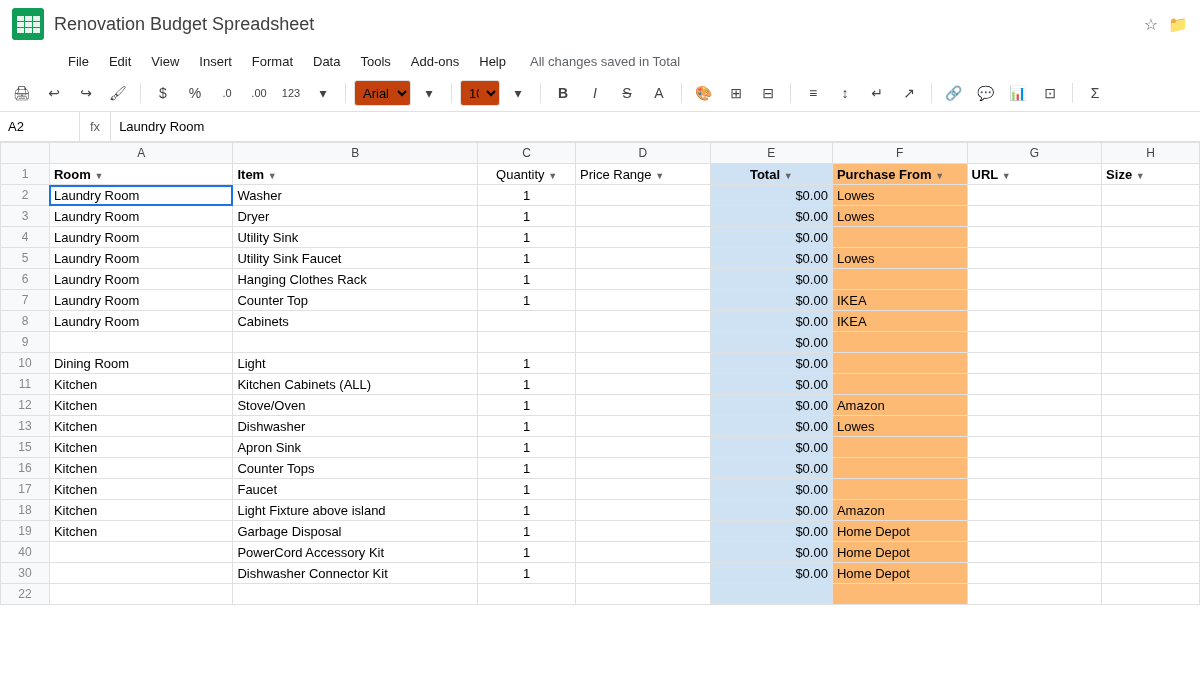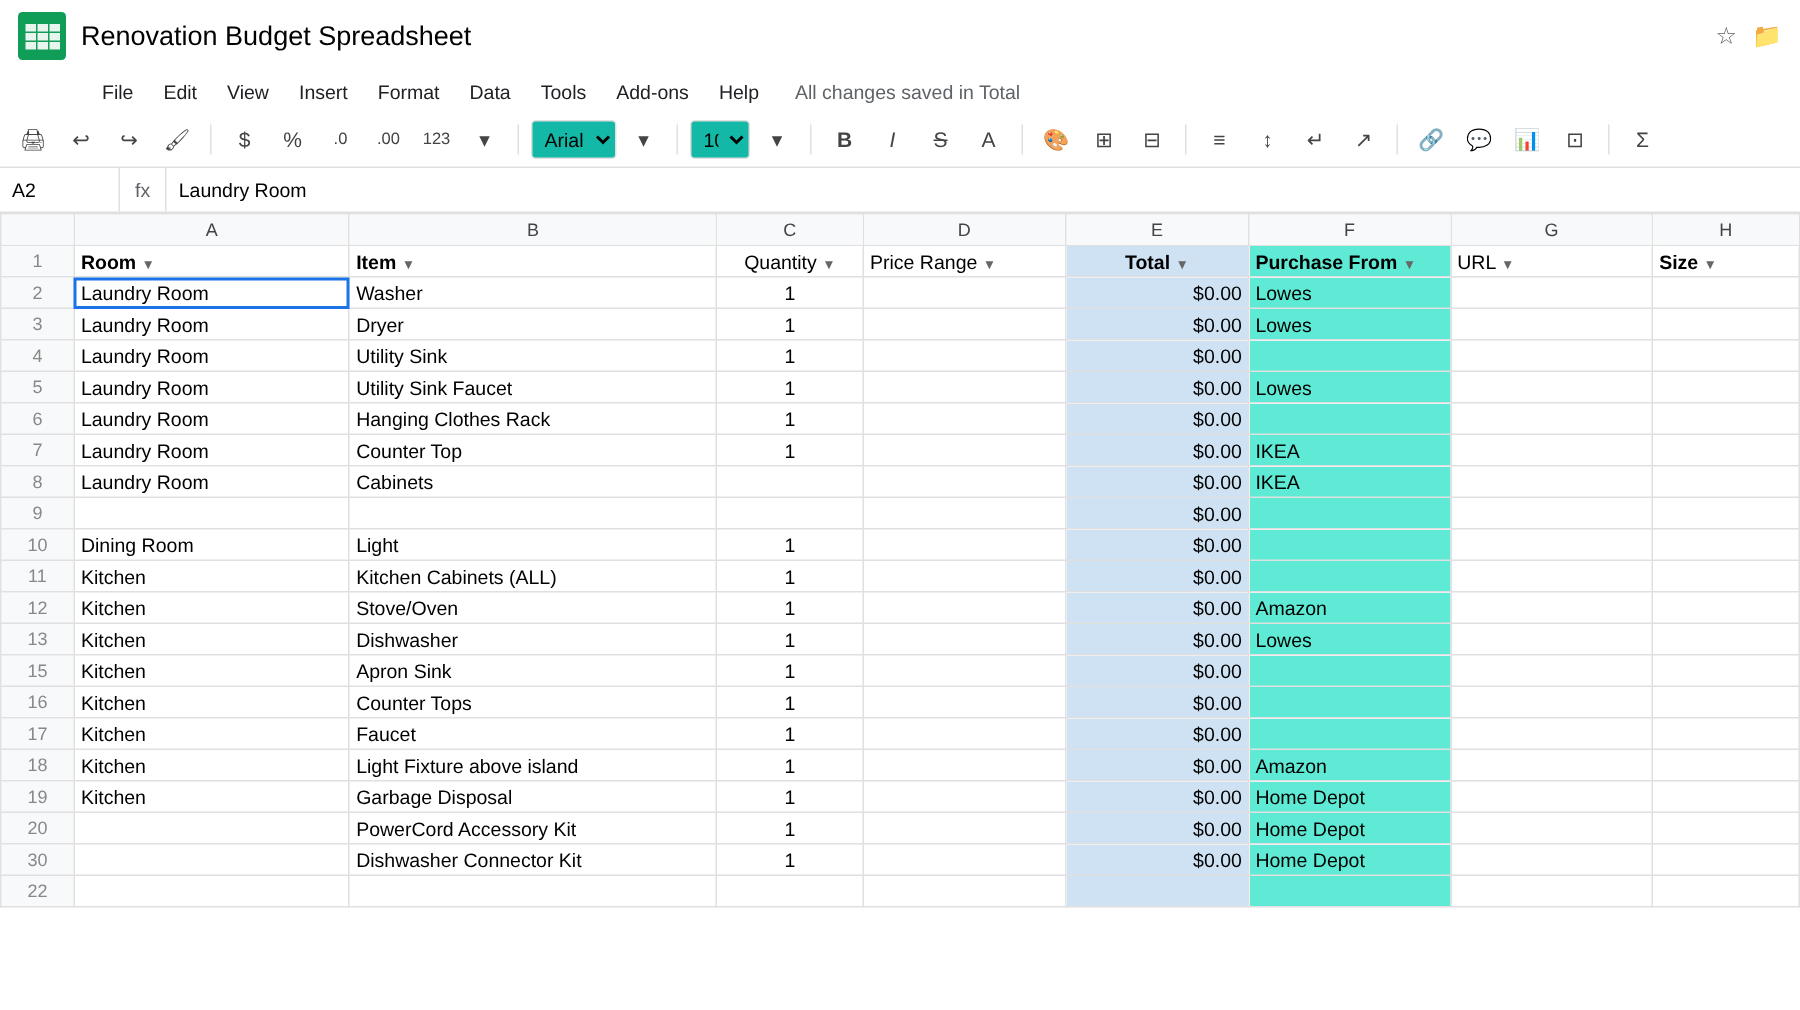--- a/index.html
+++ b/index.html
@@ -10,21 +10,21 @@
       display: flex; align-items: center; padding: 8px 12px; gap: 10px; background: #fff;
     }
     .sheets-logo {
       width: 32px; height: 32px; background: #0f9d58; border-radius: 3px;
       display: flex; align-items: center; justify-content: center; flex-shrink: 0;
     }
     .sheets-logo-grid {
       display: grid; grid-template-columns: repeat(3,7px); grid-template-rows: repeat(3,5px); gap: 1px;
     }
     .sheets-logo-grid span { background: rgba(255,255,255,0.9); display: block; }
-    .title-text { font-size: 18px; color: #000000; flex: 1; }
+    .title-text { font-size: 18px; color: #404040; flex: 1; }
 
     
     .menu-bar {
       display: flex; align-items: center; padding: 2px 60px 2px 60px; gap: 4px;
       font-size: 13px; color: #202124;
     }
     .menu-item { padding: 4px 8px; cursor: pointer; border-radius: 3px; }
     .menu-saved { margin-left: 12px; color: #5f6368; font-size: 13px; }
 
     
@@ -32,21 +32,21 @@
       display: flex; align-items: center; padding: 4px 8px; gap: 4px;
       border-bottom: 1px solid #e0e0e0; background: #fff; flex-wrap: wrap;
     }
     .toolbar-btn {
       width: 28px; height: 28px; display: flex; align-items: center; justify-content: center;
       cursor: pointer; border-radius: 3px; color: #444; font-size: 14px; border: none; background: transparent;
     }
     .toolbar-sep { width: 1px; height: 20px; background: #e0e0e0; margin: 0 4px; }
     .toolbar-select {
       height: 26px; border: 1px solid #e0e0e0; border-radius: 3px; padding: 0 4px;
-      font-size: 13px; background: #14b8a6; cursor: pointer;
+      font-size: 13px; background: #c2410c; cursor: pointer;
     }
     .toolbar-bold { font-weight: bold; }
     .toolbar-italic { font-style: italic; }
 
     
     .formula-bar {
       display: flex; border-bottom: 1px solid #e0e0e0;
       padding: 0; height: 30px;
     }
     .formula-bar-fx { padding: 0 10px; color: #5f6368; font-size: 13px; border-right: 1px solid #e0e0e0; height: 100%; display: flex; align-items: center; }
@@ -88,21 +88,21 @@
     .col-b { width: 200px; }
     .col-c { width: 80px; }
     .col-d { width: 110px; }
     .col-e { width: 100px; }
     .col-f { width: 110px; }
     .col-g { width: 110px; }
     .col-h { width: 80px; }
 
     
     .col-e-cell { background: #cfe2f3; }
-    .col-f-cell { background: #5eead4; }
+    .col-f-cell { background: #fdba74; }
   </style>
 </head>
 <body>
 
 <div class="title-bar">
   <div class="sheets-logo">
     <div class="sheets-logo-grid">
       <span></span>
         <span></span>
         <span></span>
@@ -211,21 +211,21 @@
     </thead>
     <tbody id="spreadsheet-body">
     <tr>
           <td class="row-num">1</td>
           <td style="font-weight: bold;">Room <span style="font-size:9px;color:#666;">▼</span></td>
           <td style="font-weight: bold;">Item <span style="font-size:9px;color:#666;">▼</span></td>
           <td style="font-weight: normal; text-align: center;">Quantity <span style="font-size:9px;color:#666;">▼</span></td>
           <td style="font-weight: normal;">Price Range <span style="font-size:9px;color:#666;">▼</span></td>
           <td class="col-e-cell" style="font-weight: bold; text-align: center;">Total <span style="font-size:9px;color:#666;">▼</span></td>
           <td class="col-f-cell" style="font-weight: bold;">Purchase From <span style="font-size:9px;color:#666;">▼</span></td>
-          <td style="font-weight: normal;">URL <span style="font-size:9px;color:#666;">▼</span></td>
+          <td style="font-weight: bold;">URL <span style="font-size:9px;color:#666;">▼</span></td>
           <td style="font-weight: bold;">Size <span style="font-size:9px;color:#666;">▼</span></td>
         </tr>
         <tr>
           <td class="row-num">2</td>
           <td class="selected-cell" style="outline: rgb(26, 115, 232) solid 2px; outline-offset: -2px;">Laundry Room</td>
           <td>Washer</td>
           <td style="text-align: center;">1</td>
           <td></td>
           <td class="col-e-cell" style="text-align: right;">$0.00</td>
           <td class="col-f-cell">Lowes</td>
@@ -402,21 +402,21 @@
           <td>Kitchen</td>
           <td>Garbage Disposal</td>
           <td style="text-align: center;">1</td>
           <td></td>
           <td class="col-e-cell" style="text-align: right;">$0.00</td>
           <td class="col-f-cell">Home Depot</td>
           <td></td>
           <td></td>
         </tr>
         <tr>
-          <td class="row-num">20</td>
+          <td class="row-num">40</td>
           <td></td>
           <td>PowerCord Accessory Kit</td>
           <td style="text-align: center;">1</td>
           <td></td>
           <td class="col-e-cell" style="text-align: right;">$0.00</td>
           <td class="col-f-cell">Home Depot</td>
           <td></td>
           <td></td>
         </tr>
         <tr>

